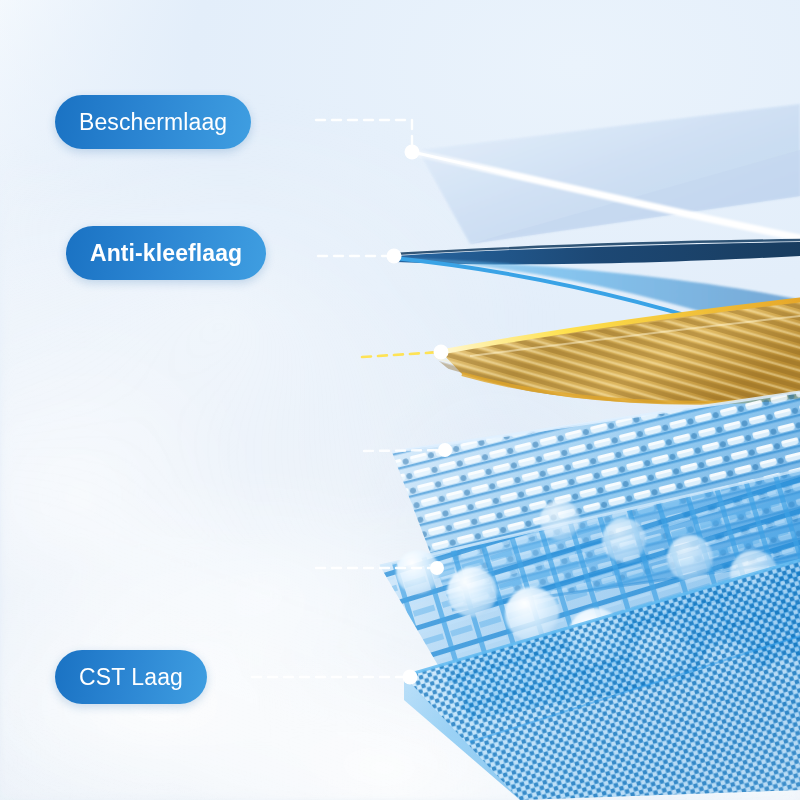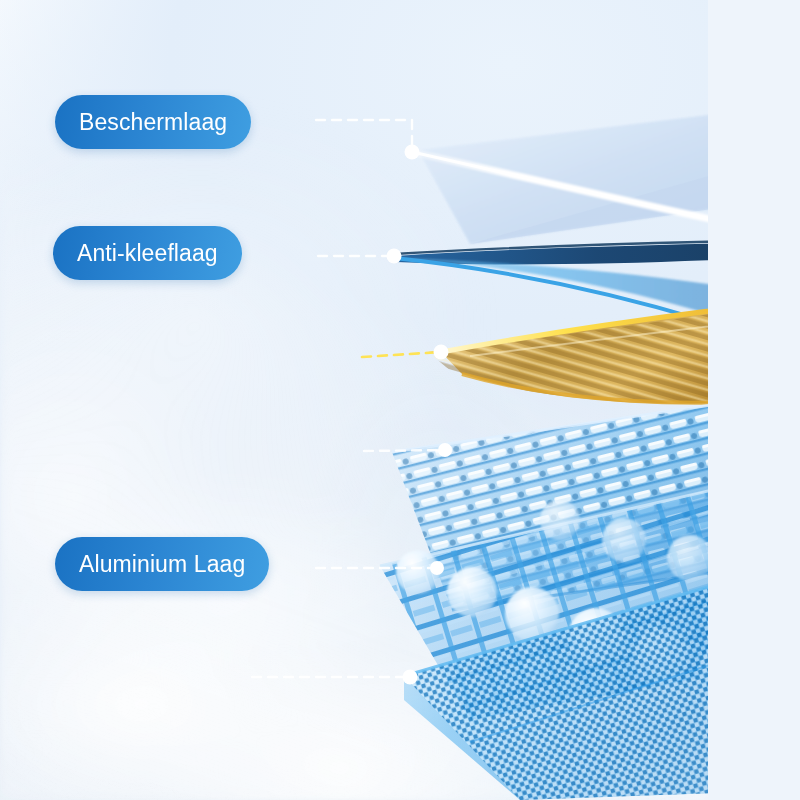--- a/index.html
+++ b/index.html
@@ -2,21 +2,21 @@
 <html><head>
 <meta charset="utf-8">
 <title>Layer Diagram</title>
 <style>
   html,body{margin:0;padding:0;}
   body{
     width:800px;height:800px;overflow:hidden;
     font-family:"Liberation Sans","DejaVu Sans",sans-serif;
     background:#eef4fb;
   }
-  #stage{position:relative;width:708px;height:800px;overflow:hidden;text-align:center;}
+  #stage{position:relative;width:800px;height:800px;overflow:hidden;text-align:center;}
 
   
   .bg-base{position:absolute;inset:0;
     background:
       radial-gradient(120% 80% at 72% 8%,  #eaf3fc 0%, #e3eefa 40%, rgba(227,238,250,0) 70%),
       linear-gradient(160deg,#fbfdff 0%,#eaf2fb 22%,#e2ecf8 48%,#e7eff8 70%,#eef4fa 100%);
   }
   .bg-ice{position:absolute;inset:0;opacity:.95;
     background:
       radial-gradient(46% 26% at 20% 88%, rgba(255,255,255,.95) 0%, rgba(255,255,255,0) 68%),
@@ -49,21 +49,21 @@
   
   .pill{
     position:absolute;display:flex;align-items:center;
     height:54px;padding:0 24px;border-radius:27px;
     color:#fff;font-size:23px;letter-spacing:.1px;white-space:nowrap;
     background:linear-gradient(100deg,#1a72c3 0%,#2b85d2 45%,#3f9ee1 100%);
     box-shadow:0 3px 10px rgba(26,98,168,.22);
   }
   .pill span{display:block;line-height:1;}
   .p1{left:55px;top:95px;}
-  .p2{left:53px;top:226px;}
+  .p2{left:66px;top:226px;font-weight:bold;}
   .p3{left:55px;top:325px;}
   .p4{left:55px;top:426px;}
   .p5{left:55px;top:537px;}
   .p6{left:55px;top:650px;}
 </style>
 </head>
 <body>
 
 <div id="stage">
 
@@ -272,17 +272,17 @@
   </svg>
 
   <div class="bg-vign"></div>
 
   <div class="pill p1">
     <span>Beschermlaag</span>
   </div>
   <div class="pill p2">
     <span>Anti-kleeflaag</span>
   </div>
-  <div class="pill p5">
-    <span>Aluminium Laag</span>
+  <div class="pill p6">
+    <span>CST Laag</span>
   </div>
 
 </div>
 
 </body></html>

